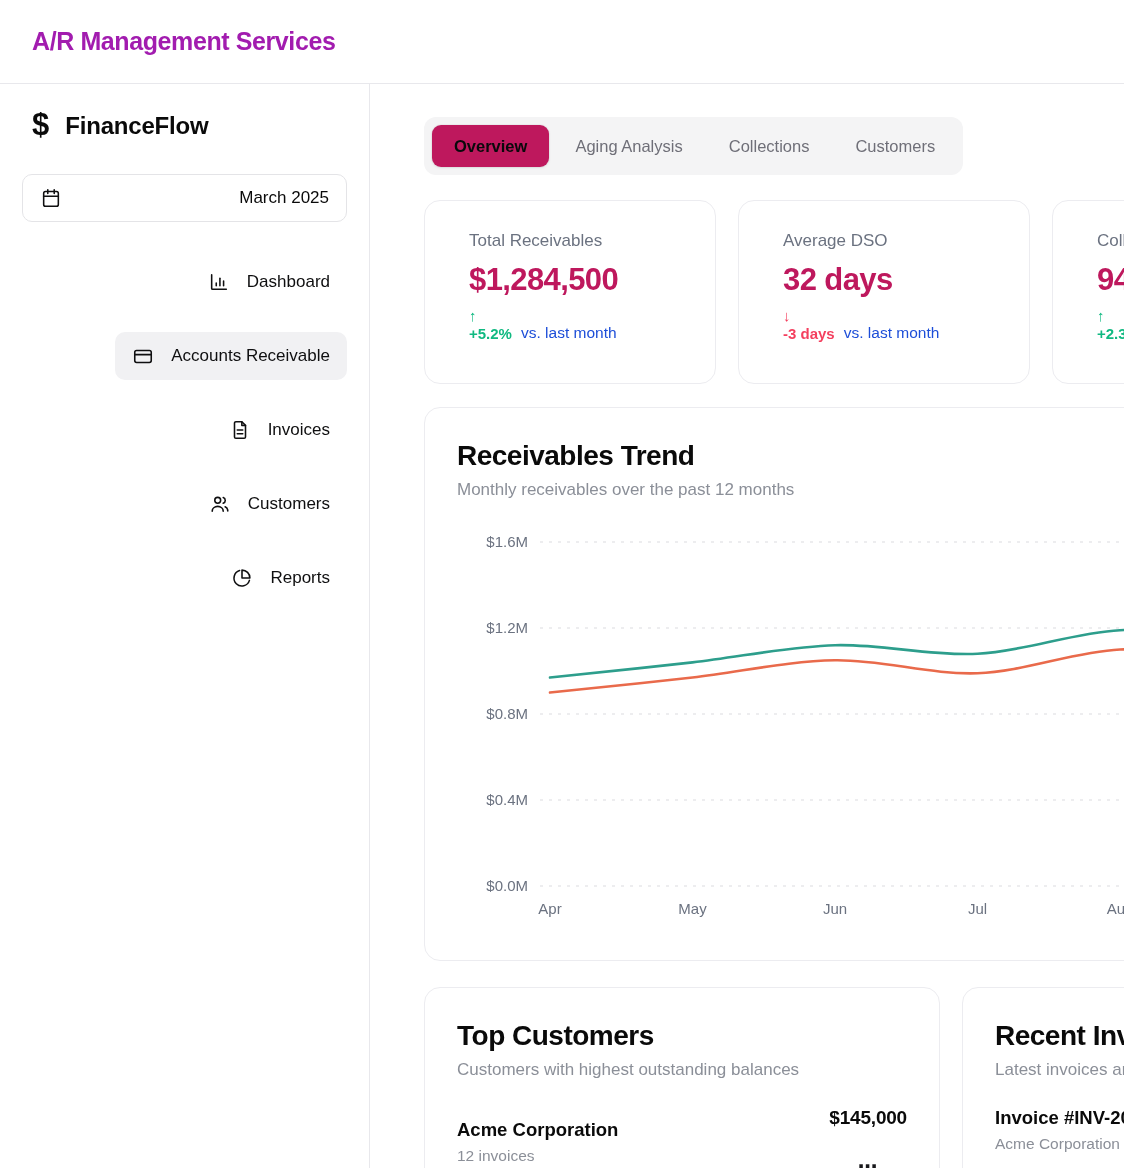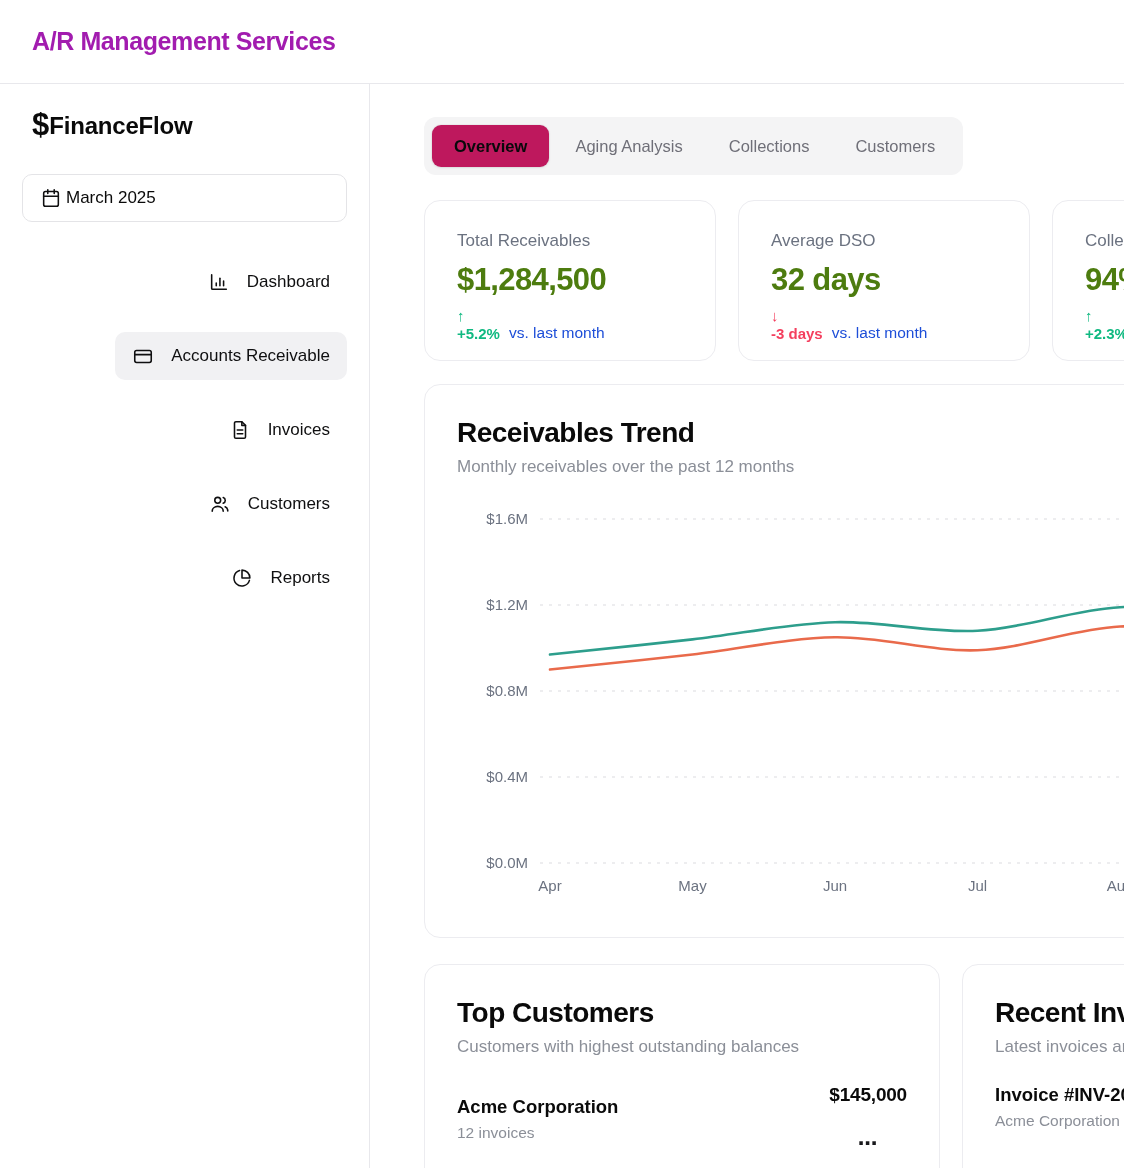--- a/index.html
+++ b/index.html
@@ -13,53 +13,54 @@
   .page { width:1400px; height:1168px; background:#fff; border-radius:24px; overflow:hidden; }
 
   
   .app-header { height:84px; border-bottom:1px solid #e8e8ec; display:flex; align-items:center; padding:0 32px; }
   .app-title { font-size:25px; font-weight:700; letter-spacing:-0.4px; color:#a21caf; }
 
   .layout { display:flex; height:1084px; }
 
   
   .sidebar { width:370px; min-width:370px; border-right:1px solid #e8e8ec; padding:26px 22px 0; }
-  .brand { display:flex; align-items:center; padding-left:10px; }
+  .brand { display:flex; align-items:center; gap:16px; padding-left:10px; }
   .brand-icon { font-size:31px; font-weight:600; line-height:1; position:relative; top:-1px; }
   .brand-icon::before { content:"$"; }
   .brand-name { font-size:24px; font-weight:700; letter-spacing:-0.2px; }
   .date-btn {
     margin-top:33px; width:100%; height:48px; background:#fff;
     border:1px solid #e4e4e7; border-radius:10px; display:flex; align-items:center;
     gap:4px; padding:0 17px; font-size:17px; color:#0a0a0a; cursor:pointer;
     font-family:inherit;
+    justify-content:space-between;
   }
   .nav { margin-top:36px; display:flex; flex-direction:column; gap:26px;align-items:flex-end; }
   .nav-item {
     height:48px; border-radius:10px; display:flex; align-items:center; gap:17px;
     padding:0 17px; font-size:17px; font-weight:500; color:#0f0f10; cursor:pointer;
   }
   .nav-item.active { background:#f1f1f3; }
   .icon { width:22px; height:22px; flex:0 0 22px; stroke:#0f0f10; fill:none;
           stroke-width:1.7; stroke-linecap:round; stroke-linejoin:round; }
 
   
   .main { flex:1; padding:33px 56px 0 54px; }
 
   .tabs { display:inline-flex; align-items:center; background:#f4f4f5; border-radius:12px; padding:8px; gap:6px; height:58px; }
   .tab { height:42px; display:flex; align-items:center; padding:0 20px; border-radius:9px;
          font-size:16.5px; color:#6f6f78; cursor:pointer; white-space:nowrap; }
   .tab.active { background:#be185d; color:#09090b; font-weight:600; padding:0 22px;
                 box-shadow:0 1px 3px rgba(0,0,0,.08), 0 0 0 1px rgba(0,0,0,.03); }
 
   .stats-row { margin-top:25px; display:flex; gap:22px; }
-  .stat-card { width:292px; min-width:292px; height:161px; background:#fff;
-               border:1px solid #ececf0; border-radius:16px; padding:30px 32px; }
+  .stat-card { width:292px; min-width:292px; height:184px; background:#fff;
+               border:1px solid #ececf0; border-radius:16px; padding:30px 44px; }
   .stat-label { font-size:17px; color:#6b7280; }
-  .stat-value { margin-top:11px; font-size:31px; font-weight:800; letter-spacing:-0.6px; color:#4d7c0f; }
+  .stat-value { margin-top:11px; font-size:31px; font-weight:800; letter-spacing:-0.6px; color:#be185d; }
   .trend-row { margin-top:9px; display:flex; align-items:flex-end; gap:9px; }
   .trend { display:flex; flex-direction:column; font-size:15px; font-weight:600; line-height:1.2; }
   .trend-suffix { font-size:15.5px; color:#1d4ed8; position:relative; top:-1px; }
 
   .card { background:#fff; border:1px solid #ececf0; border-radius:16px; padding:32px; overflow:hidden; }
   .chart-card { margin-top:23px; width:919px; height:554px; }
   .card-head { display:flex; justify-content:space-between; align-items:flex-start; }
   .card-title { font-size:28px; font-weight:700; letter-spacing:-0.5px; color:#0a0a0a; }
   .card-subtitle { margin-top:8px; font-size:17px; color:#8b8f98; }
   .dots { font-size:22px; font-weight:700; color:#18181b; line-height:1; cursor:pointer; margin-top:12px; letter-spacing:1px; }

